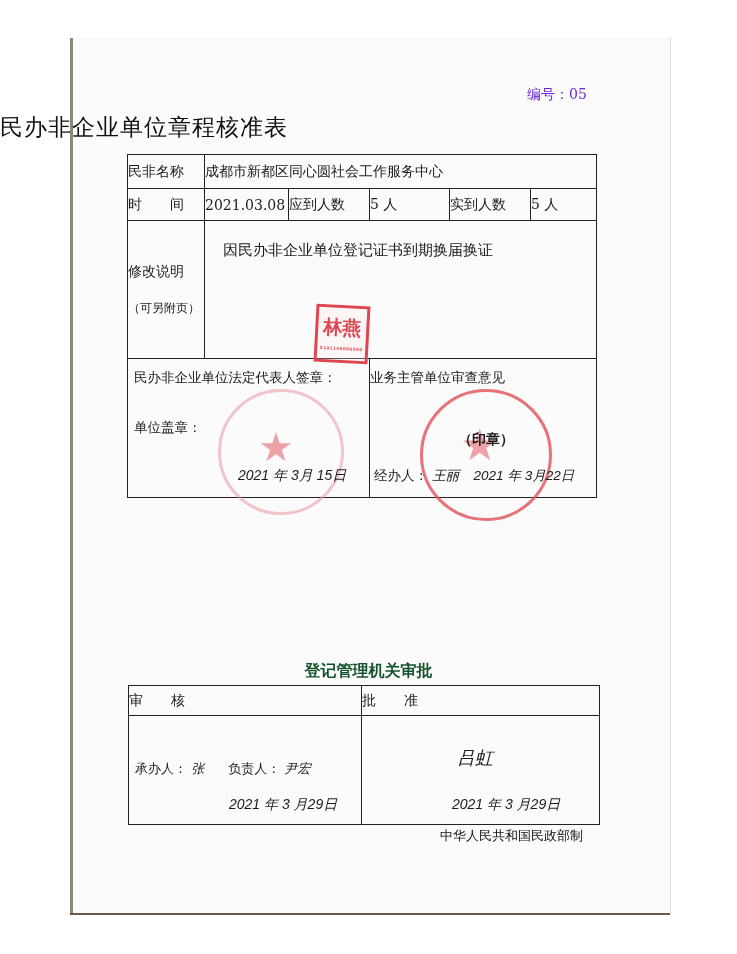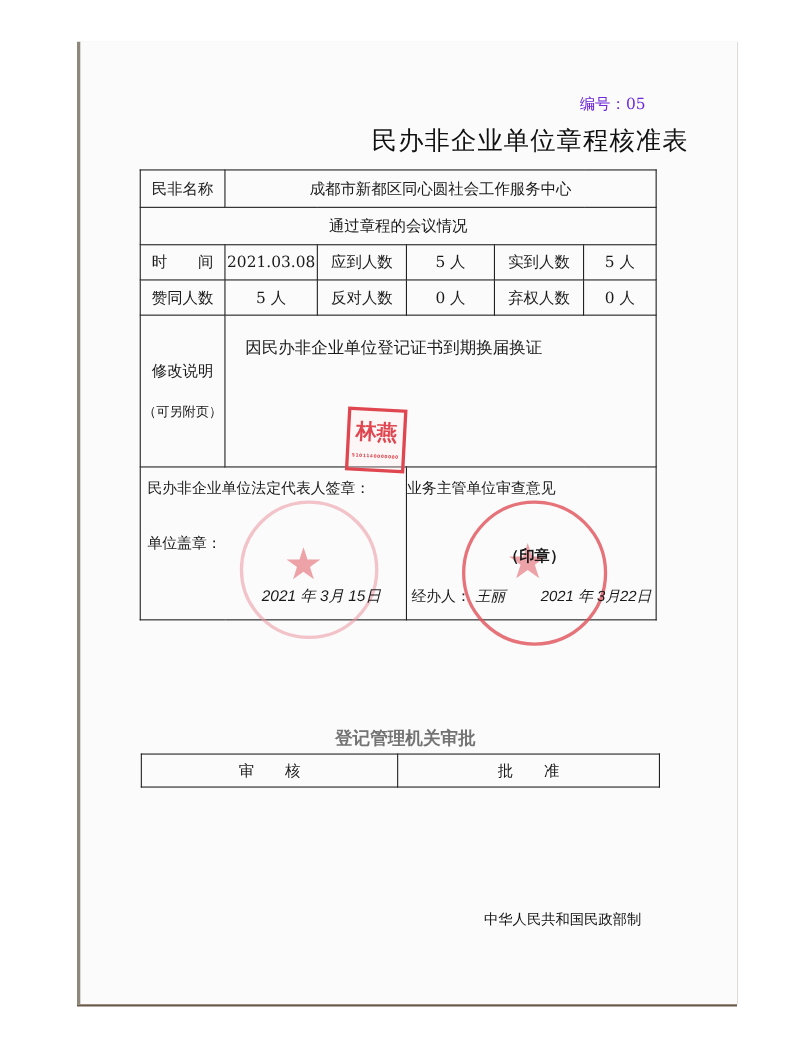--- a/index.html
+++ b/index.html
@@ -10,48 +10,48 @@
   .paper {
     position:absolute; left:70px; top:38px; width:597px; height:875px;
     background:#fbfbfb;
     border-left:3px solid #8e877c;
     box-shadow: 0 2px 0 #6b5a4a, 1px 0 0 #e0ddd8;
   }
   .serial {
     position:absolute; left:527px; top:86px; font-size:14px; color:#6d28d9;
   }
   .main-title {
-    position:absolute; left:0; width:626px; top:112px; text-align:right;
+    position:absolute; left:0; width:626px; top:112px; text-align:left;
     font-size:23px; letter-spacing:1px; color:#111;
   }
   table.grid {
     position:absolute; border-collapse:collapse; table-layout:fixed;
   }
   table.grid td {
-    border:1.3px solid #222; padding:0; font-size:14px; text-align:center; vertical-align:middle;
+    border:1.3px solid #222; padding:0; font-size:14px; text-align:left; vertical-align:middle;
     color:#1a1a1a;
   }
   #t1 { left:127px; top:154px; width:469px; }
   .small { font-size:12.5px; line-height:16px; }
   .sign-cell { text-align:left !important; vertical-align:top !important; position:relative; font-size:14px; }
   .note-text { position:absolute; left:18px; top:20px; font-size:15px; }
   .stamp-square {
     position:absolute; width:48px; height:52px; border:3px solid #e0464f; color:#e0464f;
     font-family:"DejaVu Sans", sans-serif; font-weight:bold; font-size:19px; line-height:38px;
     text-align:center; transform:rotate(3deg); background:rgba(255,230,230,0.25);
   }
   .stamp-square .tiny { font-size:4px; line-height:6px; letter-spacing:0.5px; display:block; }
   .stamp-circle {
     position:absolute; border-radius:50%; border:3px solid rgba(225,80,90,0.8);
   }
   .star { position:absolute; color:rgba(225,90,100,0.55); font-family:"DejaVu Sans", sans-serif; }
   .hand { font-family:Liberation Sans, sans-serif; font-style:italic; }
   .sec-title {
     position:absolute; left:0; width:737px; top:661px; text-align:center; font-size:16px;
-    font-family:"DejaVu Sans", sans-serif; font-weight:bold; color:#737373;
+    font-family:"DejaVu Sans", sans-serif; font-weight:bold; color:#14532d;
   }
   #t2 { left:128px; top:685px; width:471px;padding-left:29px; }
   .footer { position:absolute; left:440px; top:827px; font-size:13px; font-family:"DejaVu Sans", sans-serif; color:#111; }
 </style>
 </head>
 <body>
 
 <div class="paper"></div>
 
 <div class="serial">编号：05</div>
@@ -64,38 +64,27 @@
       <col style="width:81px">
       <col style="width:80px">
       <col style="width:81px">
       <col style="width:66px">
   </colgroup>
   <tbody>
       <tr style="height:34px">
     <td>民非名称</td>
     <td colspan="5">成都市新都区同心圆社会工作服务中心</td>
   </tr>
-  <tr style="height:34px">
-    <td colspan="6">通过章程的会议情况</td>
-  </tr>
   <tr style="height:32px">
     <td>时　　间</td>
     <td>2021.03.08</td>
     <td>应到人数</td>
     <td>5 人</td>
     <td>实到人数</td>
     <td>5 人</td>
-  </tr>
-  <tr style="height:32px">
-    <td>赞同人数</td>
-    <td>5 人</td>
-    <td>反对人数</td>
-    <td>0 人</td>
-    <td>弃权人数</td>
-    <td>0 人</td>
   </tr>
   <tr style="height:138px">
     <td>
       <div style="font-size:14px">修改说明</div>
       <div style="font-size:12px;margin-top:19px">（可另附页）</div>
     </td>
     <td colspan="5" class="sign-cell">
       <span class="note-text">因民办非企业单位登记证书到期换届换证</span>
       <div class="stamp-square" style="left:110px; top:84px;">
         <span>林燕</span>
@@ -111,36 +100,51 @@
       <div class="star" style="left:130px;top:65px;font-size:40px">★</div>
       <div class="hand" style="position:absolute;left:110px;top:108px;font-size:14px">2021 年 3月 15日</div>
     </td>
     <td colspan="3" class="sign-cell">
       <div style="position:absolute;left:0;width:100%;top:10px;text-align:left;font-size:13.5px">业务主管单位审查意见</div>
       <div class="stamp-circle" style="left:50px;top:30px;width:126px;height:126px"></div>
       <div class="star" style="left:90px;top:60px;font-size:44px">★</div>
       <div style="position:absolute;left:88px;top:72px;font-size:14px;font-weight:bold">（印章）</div>
       <div style="position:absolute;left:4px;top:108px;font-size:13.5px;white-space:nowrap">
         <span>经办人：</span>
-        <span class="hand" style="margin-right:28px">王丽</span>
+        <span class="hand" style="margin-right:10px">王丽</span>
         <span class="hand">2021 年 3月22日</span>
       </div>
     </td>
   </tr>
 </tbody>
   </table>
 
 <div class="sec-title">登记管理机关审批</div>
 
 <table class="grid" id="t2">
   <colgroup>
       <col style="width:233px">
       <col style="width:238px">
     </colgroup>
   <tbody>
       <tr style="height:30px">
     <td>审　　核</td>
     <td>批　　准</td>
   </tr>
+  <tr style="height:108px">
+    <td class="sign-cell" style="height:108px">
+      <div style="position:absolute;left:6px;top:44px;font-size:13px;white-space:nowrap">
+        <span>承办人：</span>
+        <span class="hand" style="margin-right:20px">张</span>
+        <span>负责人：</span>
+        <span class="hand">尹宏</span>
+      </div>
+      <div class="hand" style="position:absolute;left:100px;top:80px;font-size:14px">2021 年 3 月29日</div>
+    </td>
+    <td class="sign-cell">
+      <div class="hand" style="position:absolute;left:95px;top:30px;font-size:18px">吕虹</div>
+      <div class="hand" style="position:absolute;left:90px;top:80px;font-size:14px">2021 年 3 月29日</div>
+    </td>
+  </tr>
 </tbody>
   </table>
 
 <div class="footer">中华人民共和国民政部制</div>
 
 </body></html>

